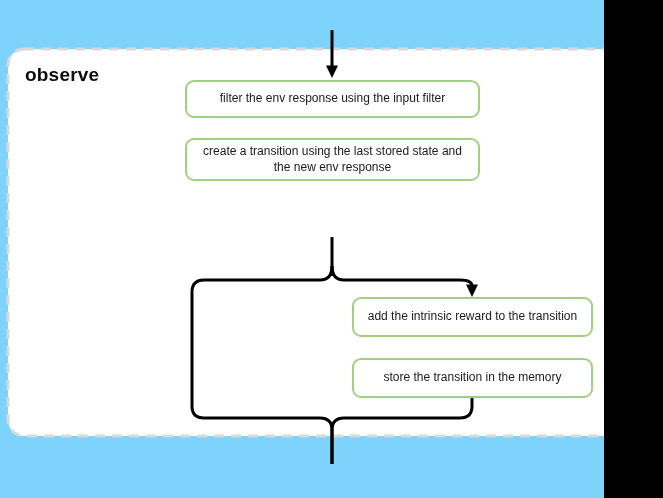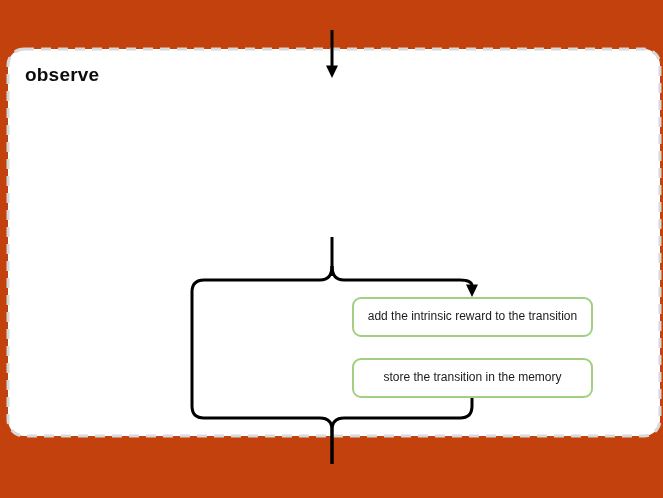--- a/index.html
+++ b/index.html
@@ -3,23 +3,23 @@
 <meta charset="utf-8">
 <style>
   html, body {
     margin: 0;
     padding: 0;
     background: #000000;
     font-family: "Liberation Sans", "DejaVu Sans", sans-serif;
   }
   #stage {
     position: relative;
-    width: 663px;
+    width: 604px;
     height: 498px;
-    background: #c2410c;
+    background: #7dd3fc;
     overflow: hidden;
   }
   #edges {
     position: absolute;
     left: 0;
     top: 0;
     z-index: 0;
   }
   .panel-title {
     position: absolute;
@@ -80,21 +80,23 @@
     <path d="M332 266 Q332 280 320 280 L204 280 Q192 280 192 292 L192 406 Q192 418 204 418 L320 418 Q332 418 332 430 L332 464" stroke="#000000" stroke-width="3" fill="none"></path>
 
     <path d="M332 266 Q332 280 344 280 L460 280 Q472 280 472 286" stroke="#000000" stroke-width="3" fill="none"></path>
     <polygon points="472,297 466,284.5 478,284.5" fill="#000000"></polygon>
 
     <path d="M472 398 L472 406 Q472 418 460 418 L344 418 Q332 418 332 430 L332 464" stroke="#000000" stroke-width="3" fill="none"></path>
   </svg>
 
   <div class="panel-title">observe</div>
 
+  <div class="node" id="node-filter">filter the env response using the input filter</div>
 
+  <div class="node" id="node-create">create a transition using the last stored state and the new env response</div>
 
 
   <div class="node" id="node-store-memory">store the transition in the memory</div>
 
   <div class="node" id="node-add-reward">add the intrinsic reward to the transition</div>
 
 
 </div>
 
 </body></html>

